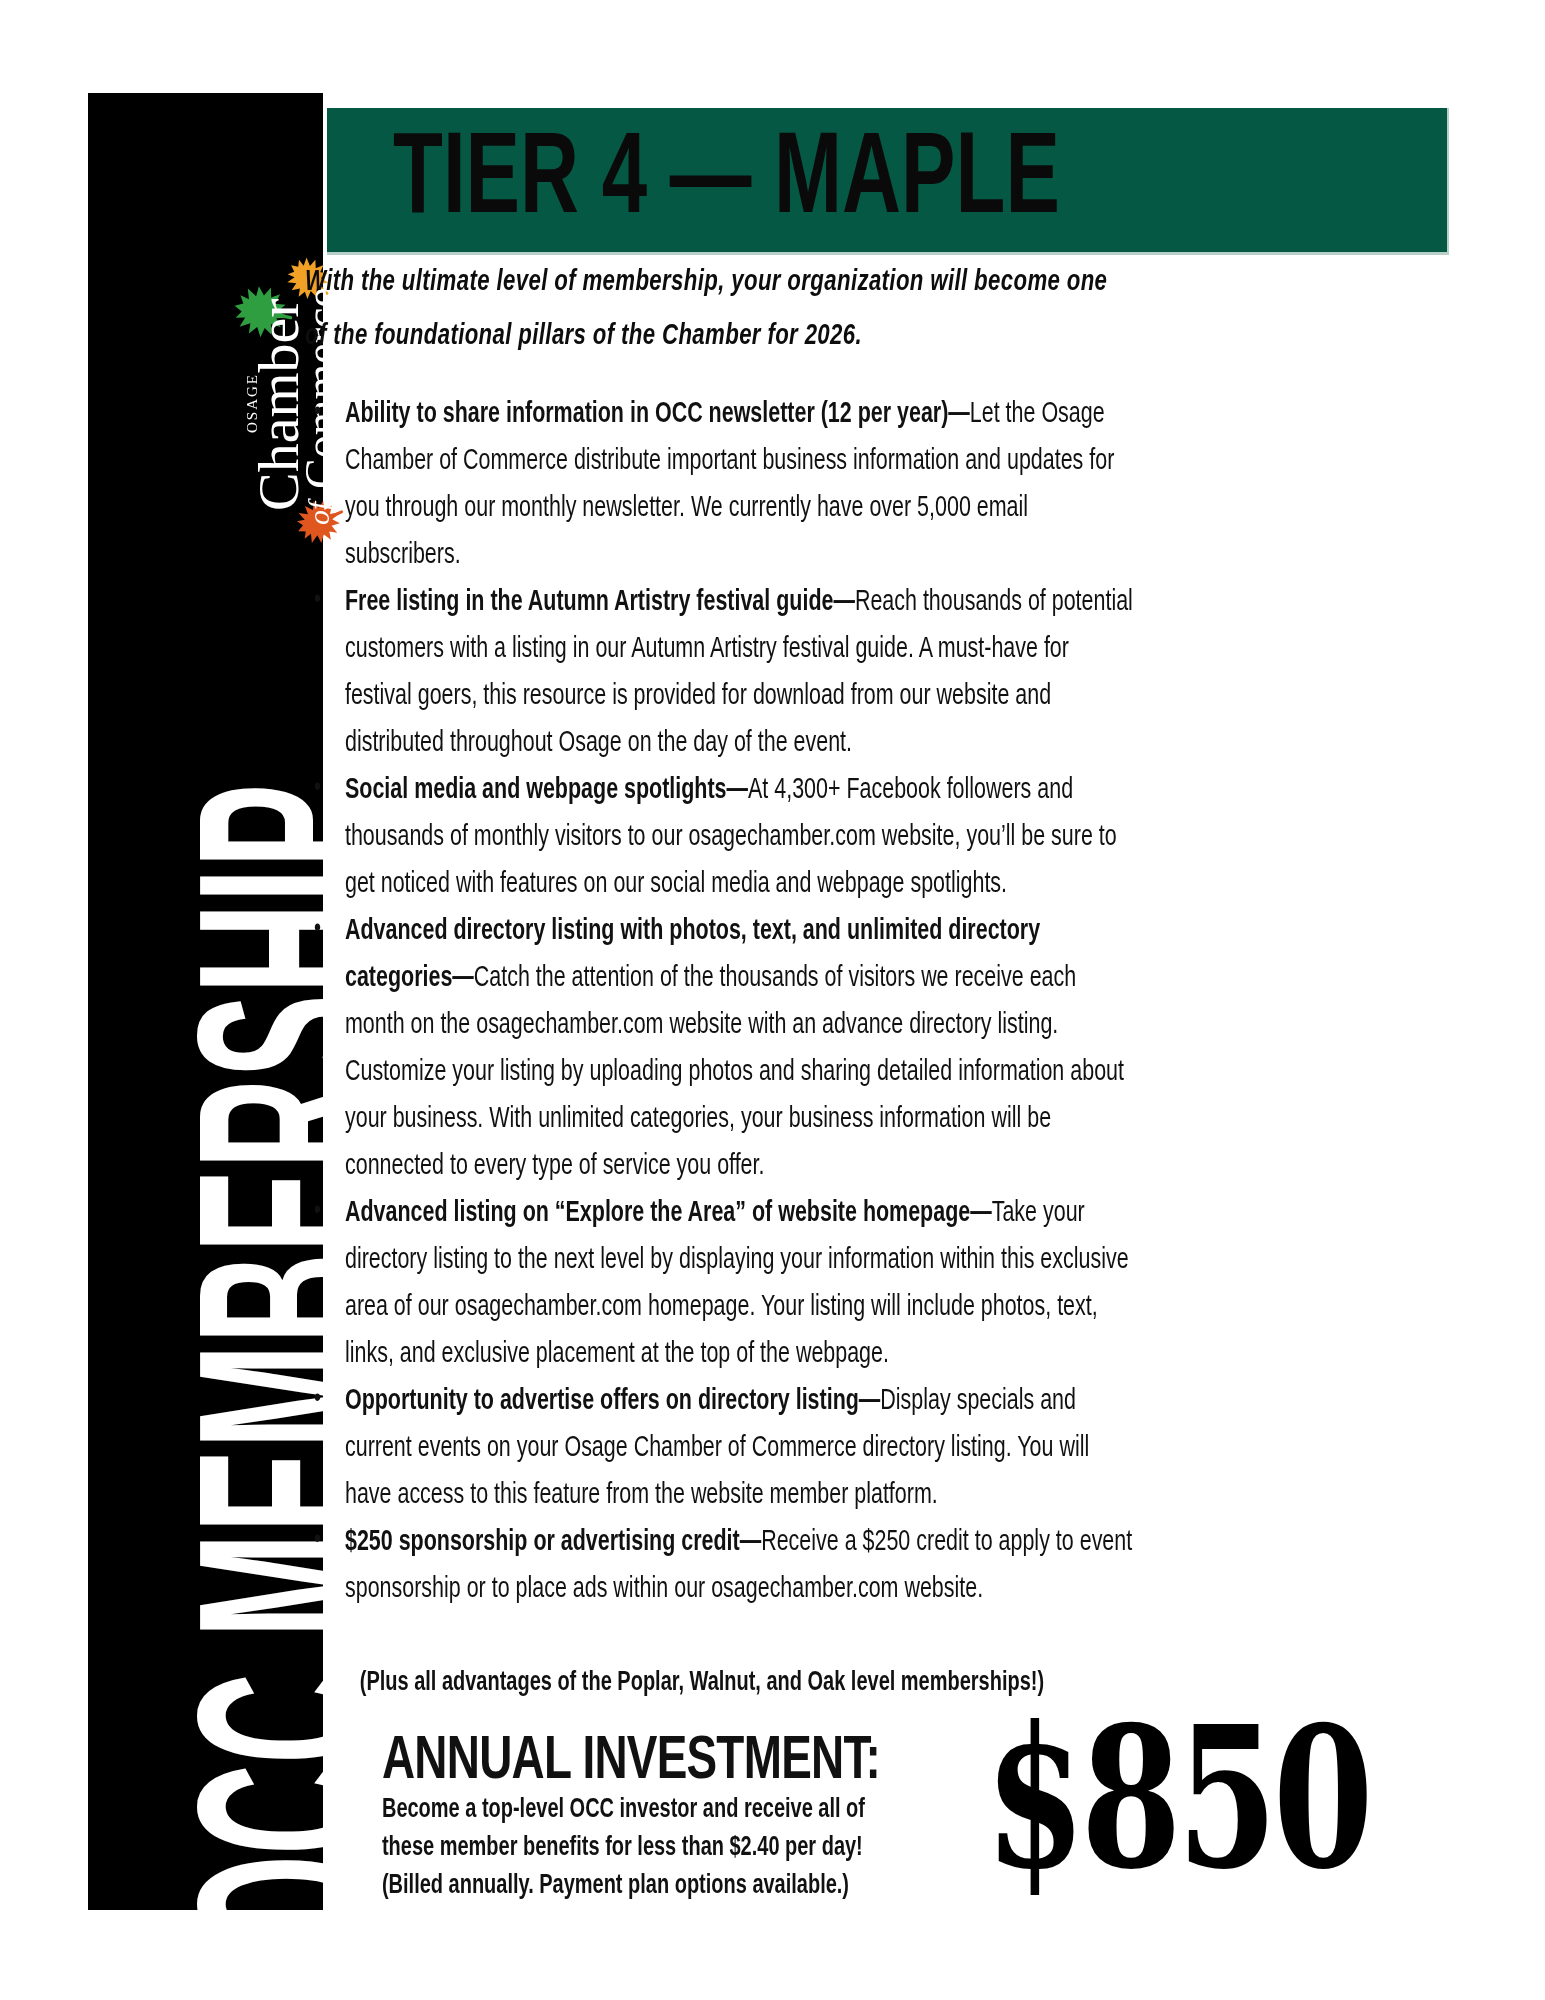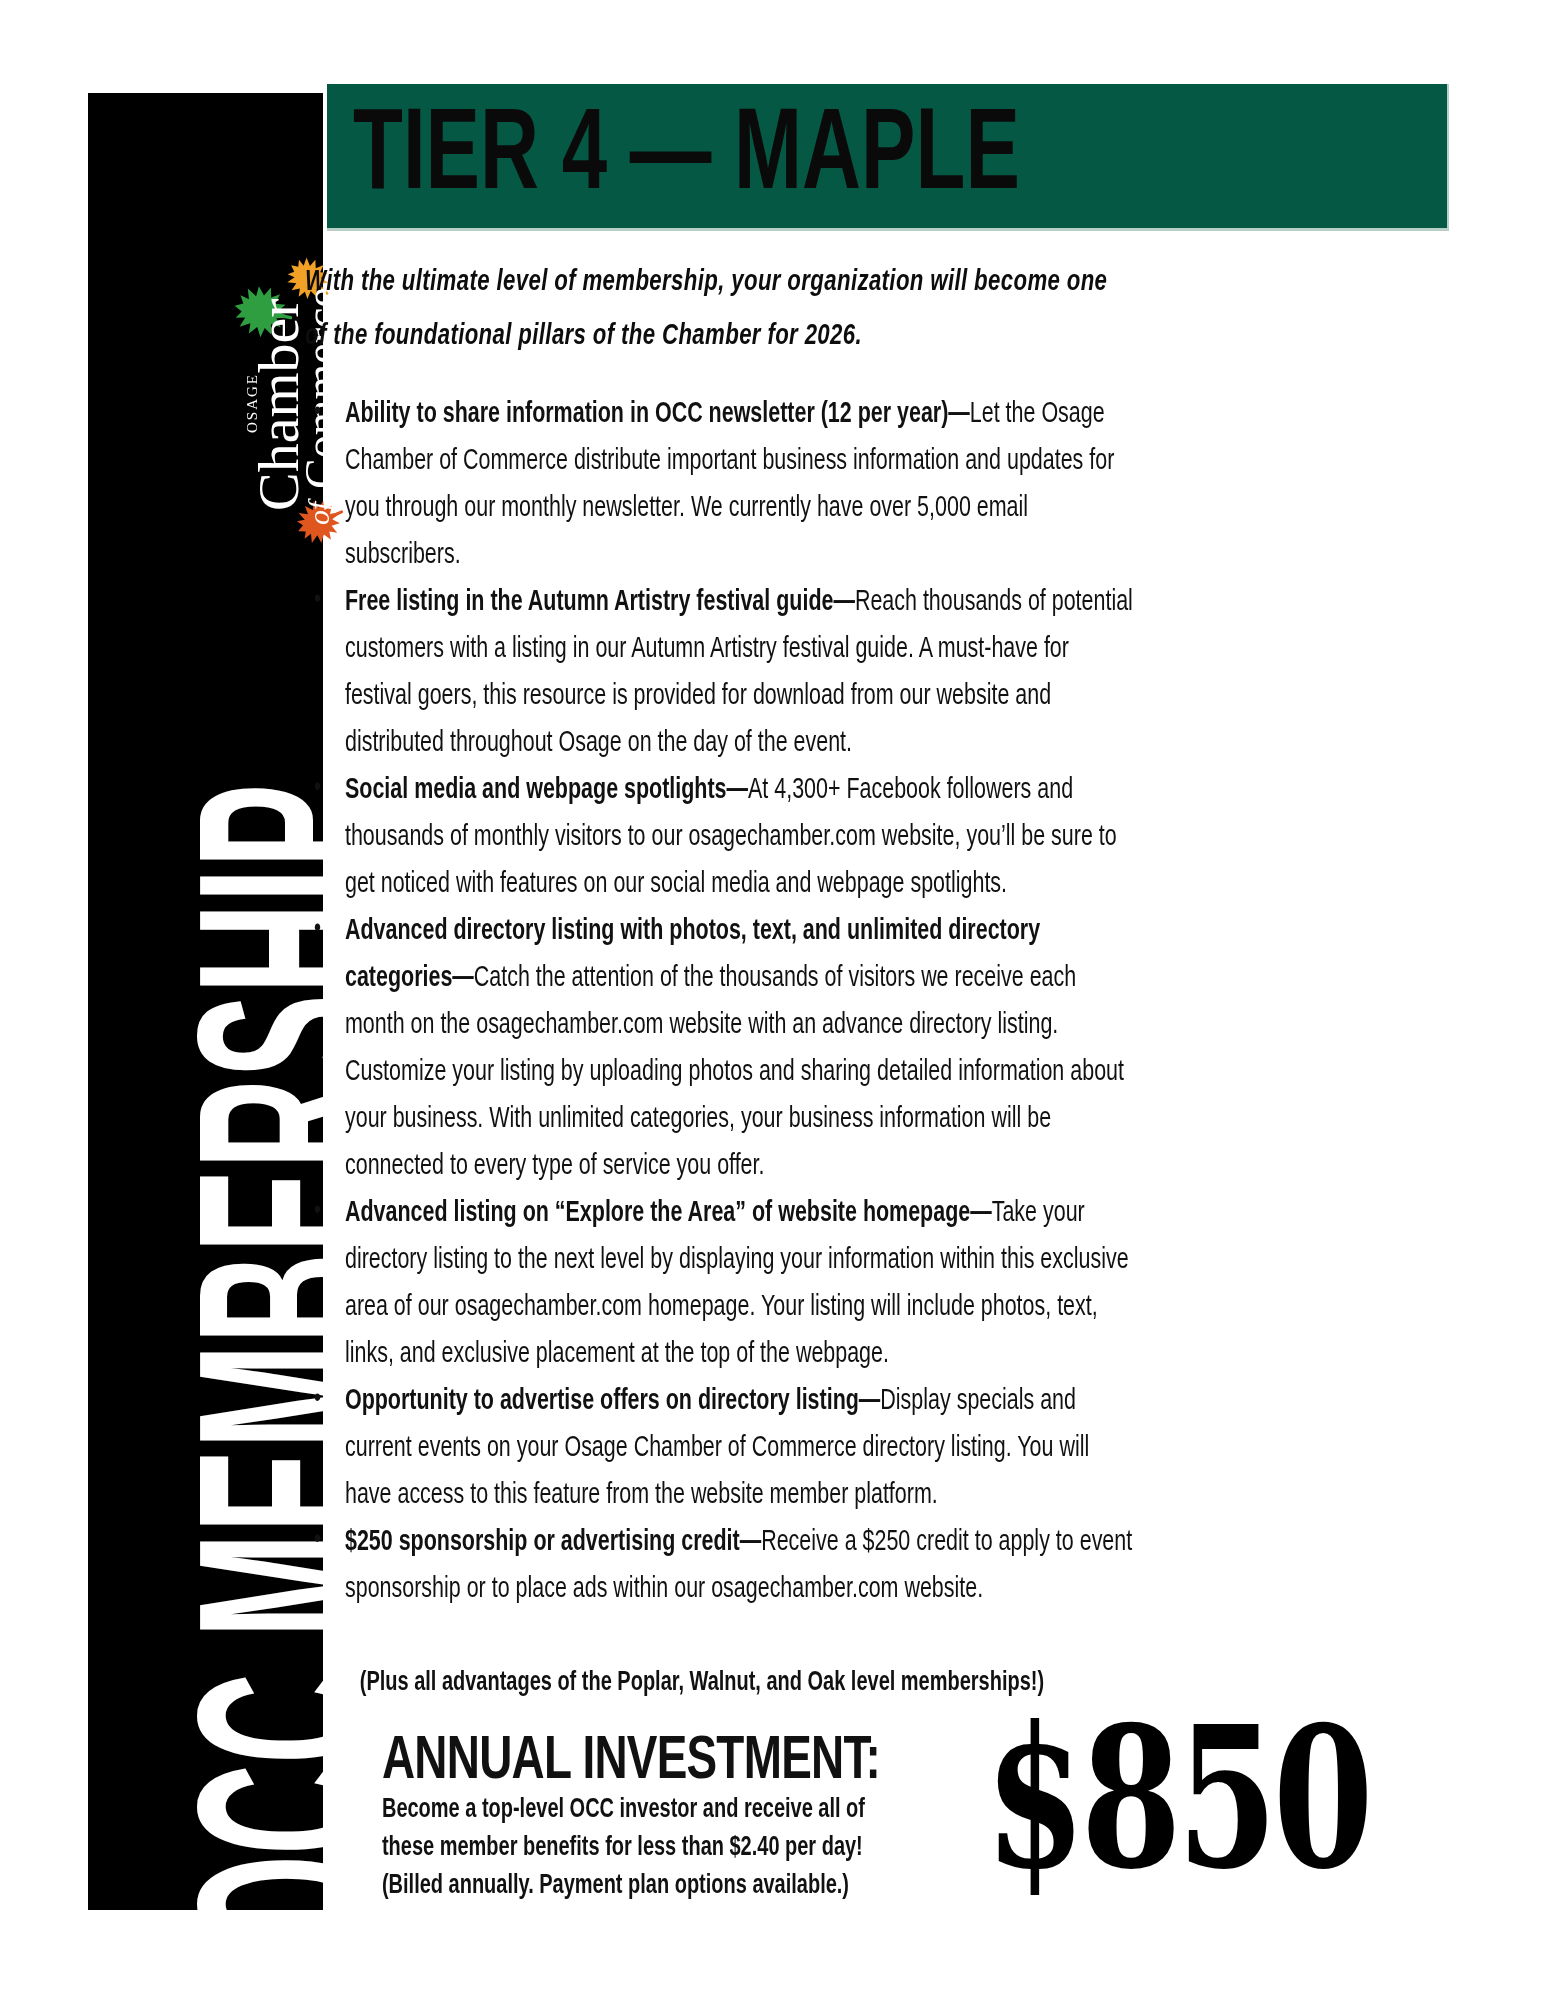--- a/index.html
+++ b/index.html
@@ -32,23 +32,23 @@
   .leaf-yellow *{fill:var(--c-leaf-yellow);}
   .leaf-red{left:-4px;top:96px;width:48px;height:50px;transform:rotate(-24deg);}
   .leaf-red *{fill:var(--c-leaf-red);}
 
   
   .vtext{position:absolute;left:74px;top:1860px;white-space:nowrap;
          transform:rotate(-90deg) scaleY(2.0);transform-origin:0 0;
          font-weight:bold;font-size:126px;line-height:1;color:#ffffff;letter-spacing:0px;}
 
   
-  .bar{position:absolute;left:327px;top:84px;width:1122px;height:147px;background:var(--c-green);
+  .bar{position:absolute;left:327px;top:108px;width:1122px;height:147px;background:var(--c-green);
        border-right:2px solid #b7cfc6;border-bottom:3px solid #b7cfc6;
-       display:flex;align-items:center;}
+       display:flex;align-items:center;padding-left:40px;}
   .bar-title{font-weight:bold;font-size:115px;line-height:1;color:#0a0a0a;
        transform:scaleX(0.71);transform-origin:0 50%;margin-left:26px;margin-top:-16px;
        white-space:nowrap;letter-spacing:0px;}
 
   
   .content{position:absolute;left:305px;top:253px;width:1120px;
            transform:scaleX(0.74);transform-origin:0 0;}
   .intro{font-style:italic;font-weight:bold;font-size:30px;line-height:54px;
          color:#0d0d0d;margin-bottom:28px;letter-spacing:0.5px;}
   .benefits{}

